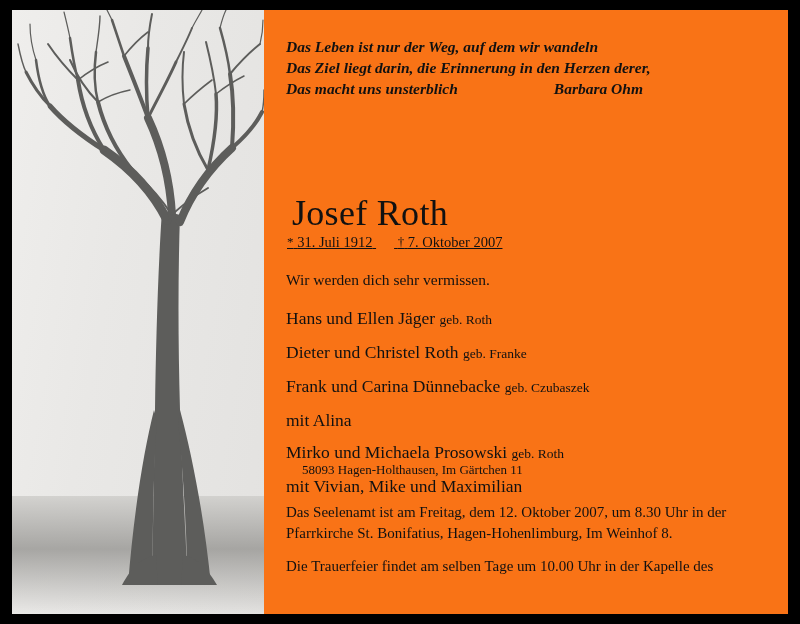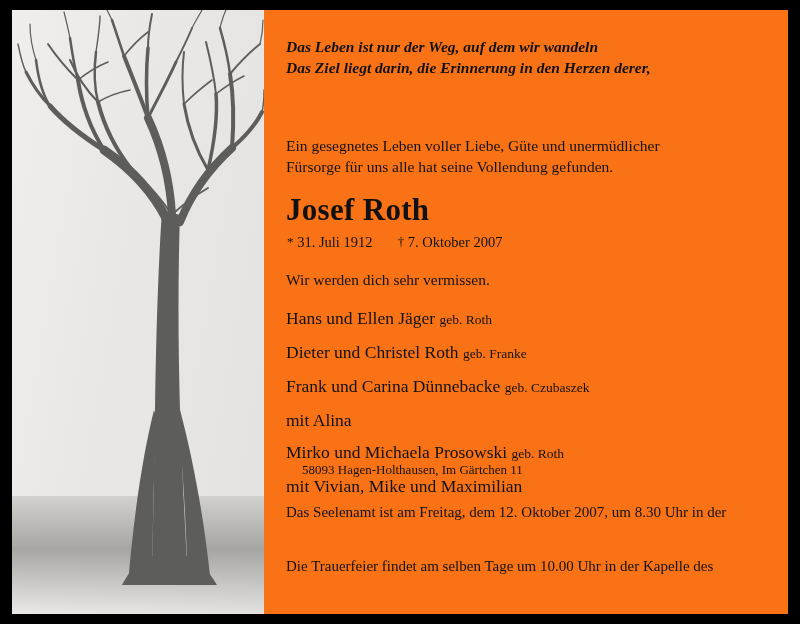--- a/index.html
+++ b/index.html
@@ -82,32 +82,33 @@
   .intro {
     position: absolute;
     left: 10px;
     top: 125px;
     width: 480px;
     font-size: 15.5px;
     line-height: 21px;
   }
   .name {
     position: absolute;
-    left: 10px;
+    left: 16px;
     top: 182px;
-    font-size: 31px;
-    font-weight: bold;
+    font-size: 36px;
+    font-weight: normal;
     letter-spacing: .3px;
   }
   .dates {
     position: absolute;
     left: 11px;
     top: 223px;
     font-size: 14.5px;
     line-height: 18px;
+    text-decoration: underline;
   }
   .dates .sym {
     font-size: 13px;
     vertical-align: 1px;
   }
   .dates .gap {
     display: inline-block;
     width: 18px;
   }
   .missing {
@@ -218,26 +219,23 @@
           <path d="M160 205 C150 190 140 178 128 168" stroke-width="2"></path>
         </g>
       </svg>
     </div>
 
     <div class="content">
 
       <div class="poem">
         <div>Das Leben ist nur der Weg, auf dem wir wandeln</div>
         <div>Das Ziel liegt darin, die Erinnerung in den Herzen derer,</div>
-      </div>
-
-      <div class="intro">
-        <div>Ein gesegnetes Leben voller Liebe, Güte und unermüdlicher</div>
-        <div>Fürsorge für uns alle hat seine Vollendung gefunden.</div>
-      </div>
+        <div class="line4"><span>Das macht uns unsterblich</span><span style="display:inline-block;width:96px"></span><span class="author">Barbara Ohm</span></div>
+      </div>
+
 
       <div class="name">Josef Roth</div>
 
       <div class="dates">
         <span class="sym">*</span>
         <span>31. Juli 1912</span>
         <span class="gap"></span>
         <span class="sym">†</span>
         <span>7. Oktober 2007</span>
       </div>
@@ -250,20 +248,21 @@
         <div><span>Frank und Carina Dünnebacke</span> <span class="sub">geb. Czubaszek</span></div>
         <div><span>mit Alina</span></div>
         <div><span>Mirko und Michaela Prosowski</span> <span class="sub">geb. Roth</span></div>
         <div><span>mit Vivian, Mike und Maximilian</span></div>
       </div>
 
       <div class="address">58093 Hagen-Holthausen, Im Gärtchen 11</div>
 
       <div class="service">
         <div>Das Seelenamt ist am Freitag, dem 12. Oktober 2007, um 8.30 Uhr in der</div>
+        <div>Pfarrkirche St. Bonifatius, Hagen-Hohenlimburg, Im Weinhof 8.</div>
       </div>
 
       <div class="ceremony">
         <div>Die Trauerfeier findet am selben Tage um 10.00 Uhr in der Kapelle des</div>
       </div>
 
     </div>
   </div>
 </div>
 

